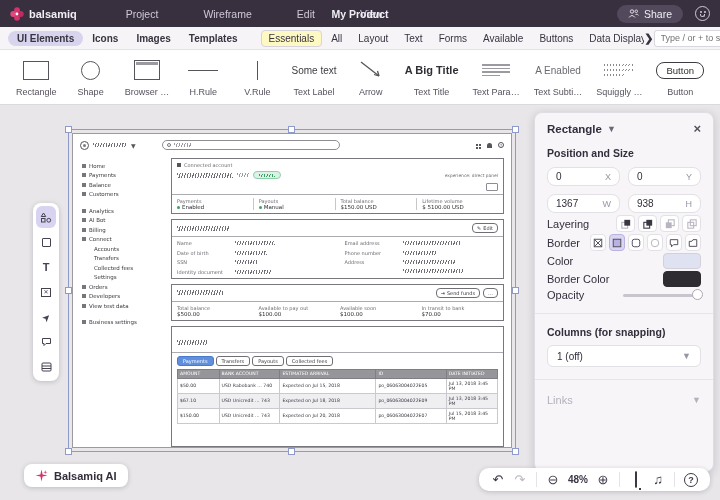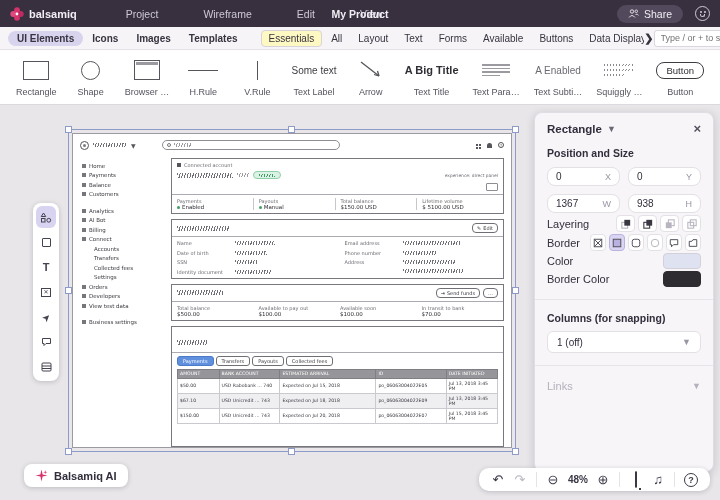--- a/index.html
+++ b/index.html
@@ -680,20 +680,26 @@
     </div>
 
     <div class="prow">
       <span class="plabel">Color</span>
       <span class="swatch" style="background:#dfe2f1"></span>
     </div>
     <div class="prow">
       <span class="plabel">Border Color</span>
       <span class="swatch" style="background:#2e2c31;border-color:#2e2c31"></span>
     </div>
+    <div class="prow">
+      <span class="plabel">Opacity</span>
+      <span class="slider">
+          <span class="knob"></span>
+        </span>
+    </div>
 
     <div class="insp-div"></div>
     <div class="insp-sec" style="font-weight:bold">Columns (for snapping)</div>
     <div class="selectbox">
       <span>1 (off)</span>
       <span class="chev">▼</span>
     </div>
 
     <div class="insp-div"></div>
     <div class="links-row">

